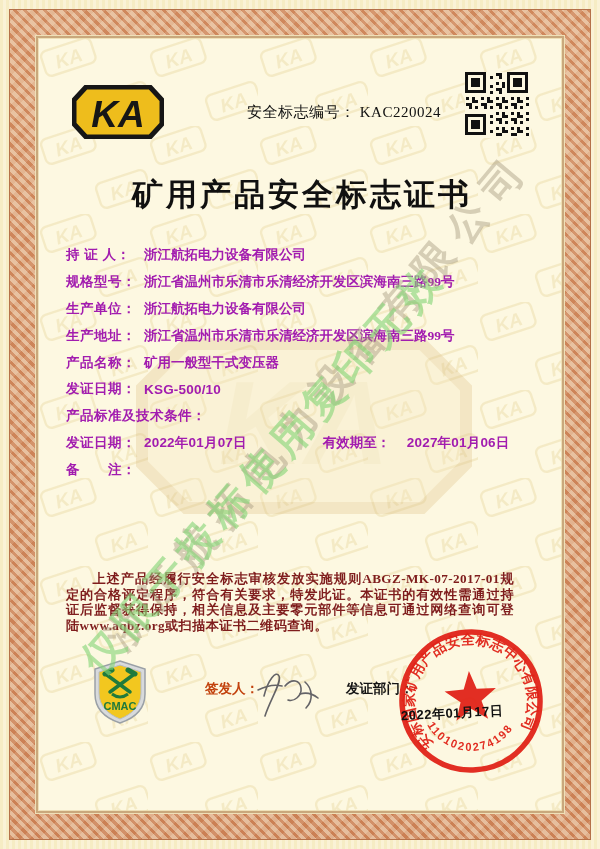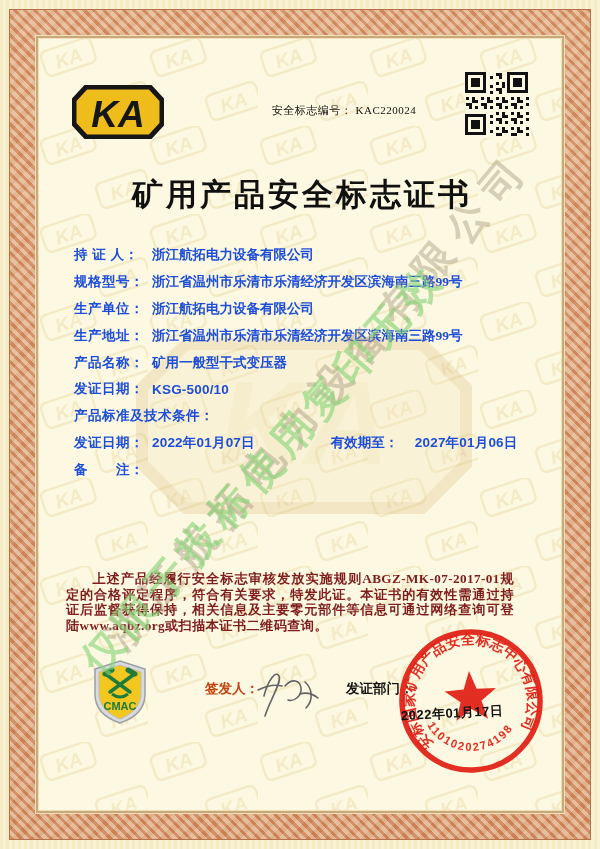--- a/index.html
+++ b/index.html
@@ -20,26 +20,26 @@
   .wm-tiles{left:0;top:0;width:528px;height:777px;opacity:.5;pointer-events:none;}
   .wm-big{left:96px;top:298px;opacity:.3;pointer-events:none;}
   .wm-gray{left:76px;top:578px;transform:rotate(-50deg);transform-origin:0 50%;
      font-size:40px;font-weight:700;letter-spacing:13px;white-space:nowrap;
      color:rgba(160,148,122,.42);font-family:"Liberation Serif",serif;pointer-events:none;z-index:3;}
   .wm-green{left:52px;top:602px;transform:rotate(-49deg);transform-origin:0 50%;
      font-size:41px;font-weight:700;letter-spacing:7px;white-space:nowrap;
      color:rgba(134,213,120,.62);font-family:"Liberation Serif",serif;pointer-events:none;z-index:3;}
   
   .certno{left:196px;top:65px;width:220px;text-align:center;font-family:"Liberation Serif",serif;
-     font-size:11px;color:#111;letter-spacing:.5px;white-space:nowrap;z-index:2;}
+     font-size:15px;color:#111;letter-spacing:.5px;white-space:nowrap;z-index:2;}
   .title{left:0;top:136px;width:528px;text-align:center;font-family:Liberation Sans, sans-serif;
      font-weight:900;font-size:31px;letter-spacing:3px;color:#101010;z-index:2;}
   
   .fields{left:28px;top:204px;width:480px;z-index:2;}
-  .row{display:flex;align-items:center;height:26.8px;font-size:13.5px;color:#1d4ed8;margin-left:8px;}
+  .row{display:flex;align-items:center;height:26.8px;font-size:13.5px;color:#a21caf;}
   .row .lbl{flex:0 0 78px;font-weight:700;letter-spacing:.5px;white-space:nowrap;}
   .row .lbl.wide{flex:0 0 auto;margin-right:14px;}
   .v-serif{font-family:"Liberation Serif",serif;font-weight:700;}
   .v-sans{font-weight:700;letter-spacing:.2px;text-align:right;}
   .row .lbl2{flex:0 0 84px;font-weight:700;margin-left:76px;white-space:nowrap;}
   
   .statement{left:28px;top:533px;width:448px;font-family:"Liberation Serif",serif;
      font-weight:700;font-size:13.2px;line-height:15.6px;letter-spacing:.4px;color:#7f1d1d;
      text-indent:2em;text-align:justify;z-index:2;}
   

